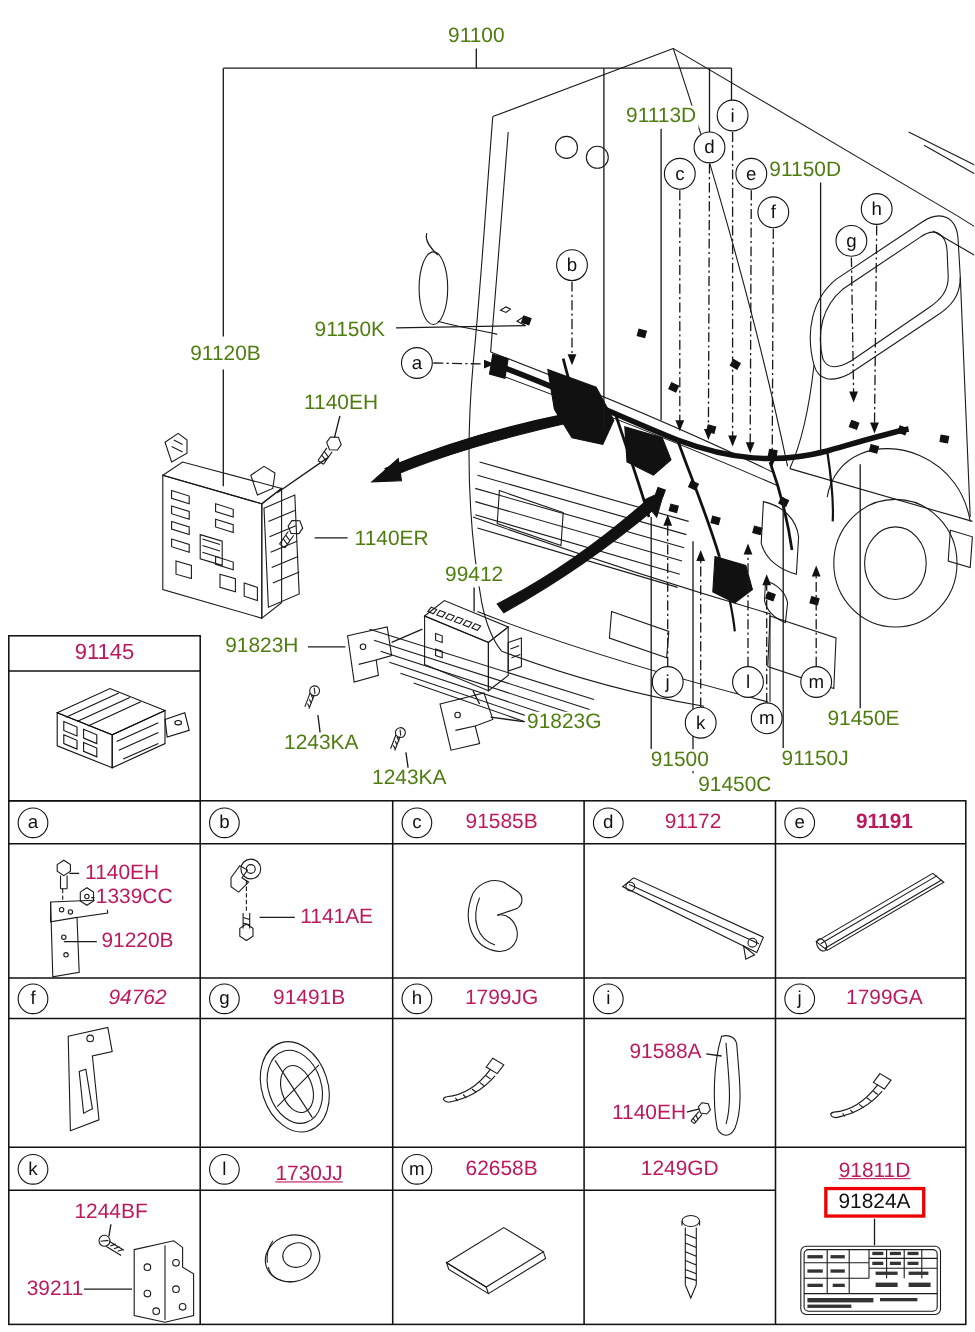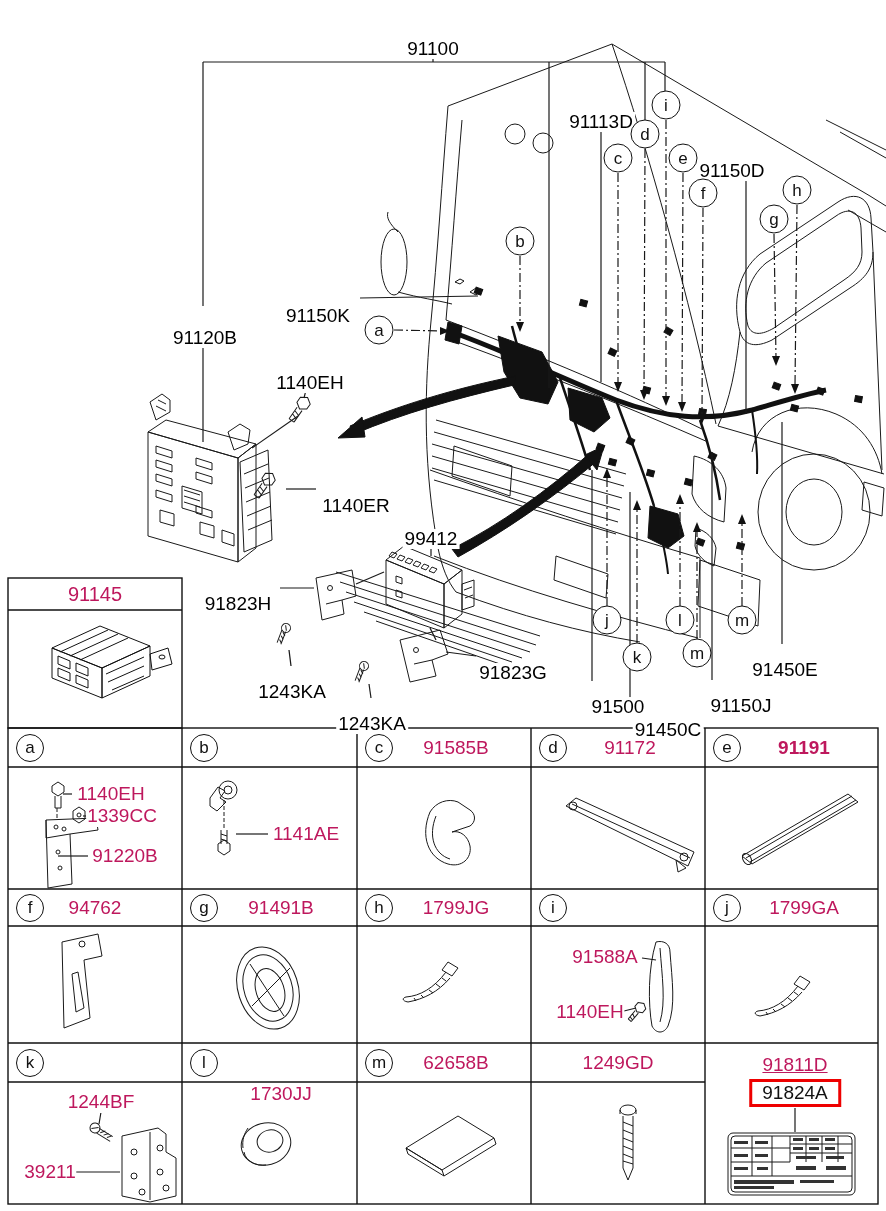--- a/index.html
+++ b/index.html
@@ -1,20 +1,20 @@
 <!DOCTYPE html>
 <html><head>
 <meta charset="utf-8">
 <style>
   html,body{margin:0;padding:0;background:#fff;}
   #page{position:relative;width:886px;height:1211px;background:#fff;overflow:hidden;
         font-family:"Liberation Sans",sans-serif;color:#111;}
   svg{position:absolute;left:0;top:0;}
   .plabel{position:absolute;transform:translate(-50%,-50%);font:19px "Liberation Sans",sans-serif;
-          color:#000000;background:#fff;padding:0 2px;white-space:nowrap;line-height:1.05;z-index:5;margin-top:16px;}
+          color:#4d7c0f;background:#fff;padding:0 2px;white-space:nowrap;line-height:1.05;z-index:5;}
   .clabel{position:absolute;transform:translate(-50%,-50%);font:19px "Liberation Sans",sans-serif;
           color:#be185d;background:#fff;padding:0 1px;white-space:nowrap;z-index:5;}
   .callout{position:absolute;width:27px;height:27px;border:1.7px solid #111;border-radius:50%;
            background:#fff;transform:translate(-50%,-50%);display:flex;align-items:center;
            justify-content:center;font:17px "Liberation Sans",sans-serif;z-index:6;}
   .hcirc{width:26px;height:26px;}
   .hlbox{position:absolute;transform:translate(-50%,-50%);border:3px solid #ee0000;
          padding:0 10px;font:19px "Liberation Sans",sans-serif;background:#fff;
          white-space:nowrap;z-index:7;}
 </style>
@@ -423,31 +423,31 @@
       <div class="callout" style="left: 742px; top: 620px;">m</div>
       <div class="callout hcirc" style="left: 30px; top: 747.5px;">a</div>
       <div class="callout hcirc" style="left: 204px; top: 747.5px;">b</div>
       <div class="callout hcirc" style="left: 379px; top: 747.5px;">c</div>
       <div class="clabel" style="left: 456px; top: 747.5px;">91585B</div>
       <div class="callout hcirc" style="left: 553px; top: 747.5px;">d</div>
       <div class="clabel" style="left: 630px; top: 747.5px;">91172</div>
       <div class="callout hcirc" style="left: 727px; top: 747.5px;">e</div>
       <div class="clabel" style="left: 804px; top: 747.5px; font-weight: bold;">91191</div>
       <div class="callout hcirc" style="left: 30px; top: 907.5px;">f</div>
-      <div class="clabel" style="left: 95px; top: 907.5px;">94762</div>
+      <div class="clabel" style="left: 125px; top: 907.5px; font-style: italic;">94762</div>
       <div class="callout hcirc" style="left: 204px; top: 907.5px;">g</div>
       <div class="clabel" style="left: 281px; top: 907.5px;">91491B</div>
       <div class="callout hcirc" style="left: 379px; top: 907.5px;">h</div>
       <div class="clabel" style="left: 456px; top: 907.5px;">1799JG</div>
       <div class="callout hcirc" style="left: 553px; top: 907.5px;">i</div>
       <div class="callout hcirc" style="left: 727px; top: 907.5px;">j</div>
       <div class="clabel" style="left: 804px; top: 907.5px;">1799GA</div>
       <div class="callout hcirc" style="left: 30px; top: 1062.5px;">k</div>
       <div class="callout hcirc" style="left: 204px; top: 1062.5px;">l</div>
-      <div class="clabel" style="left: 281px; top: 1094px;">1730JJ</div>
+      <div class="clabel" style="left: 281px; top: 1068px; text-decoration: underline;">1730JJ</div>
       <div class="callout hcirc" style="left: 379px; top: 1062.5px;">m</div>
       <div class="clabel" style="left: 456px; top: 1062.5px;">62658B</div>
       <div class="clabel" style="left: 618px; top: 1062.5px;">1249GD</div>
       <div class="clabel" style="left: 795px; top: 1065px; text-decoration: underline;">91811D</div>
       <div class="hlbox" style="left: 795px; top: 1093px;">91824A</div>
       <div class="clabel" style="left: 111px; top: 794px;">1140EH</div>
       <div class="clabel" style="left: 122px; top: 816px;">1339CC</div>
       <div class="clabel" style="left: 125px; top: 856px;">91220B</div>
       <div class="clabel" style="left: 306px; top: 834px;">1141AE</div>
       <div class="clabel" style="left: 605px; top: 957px;">91588A</div>

